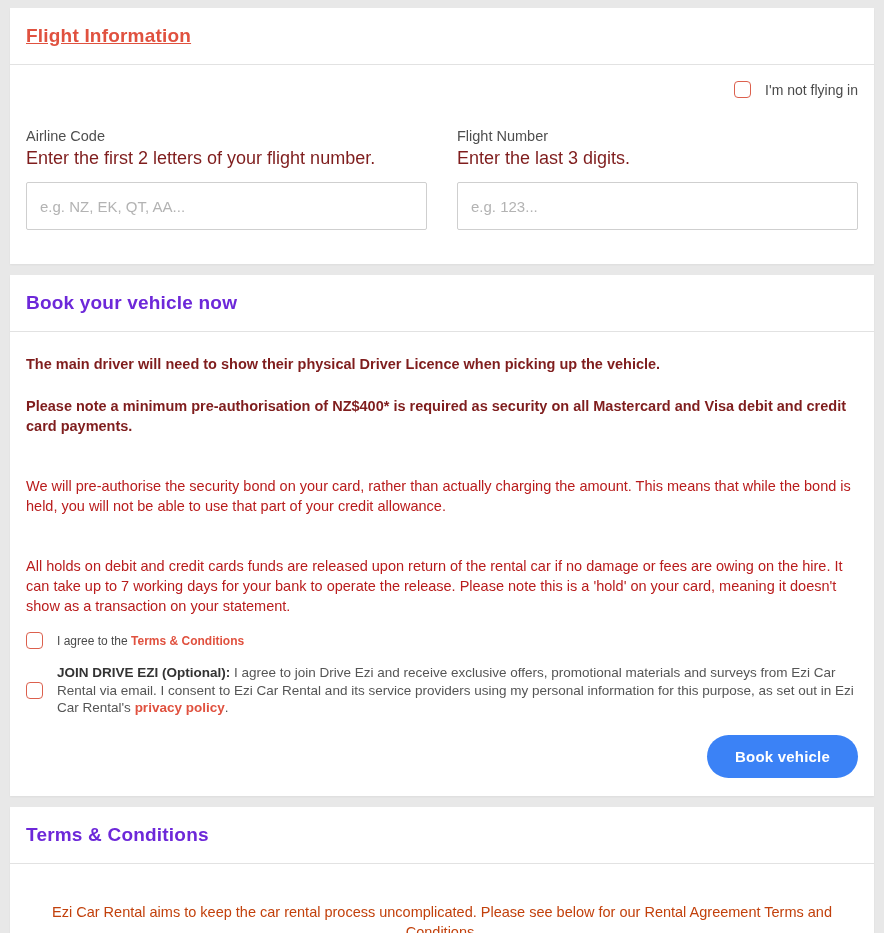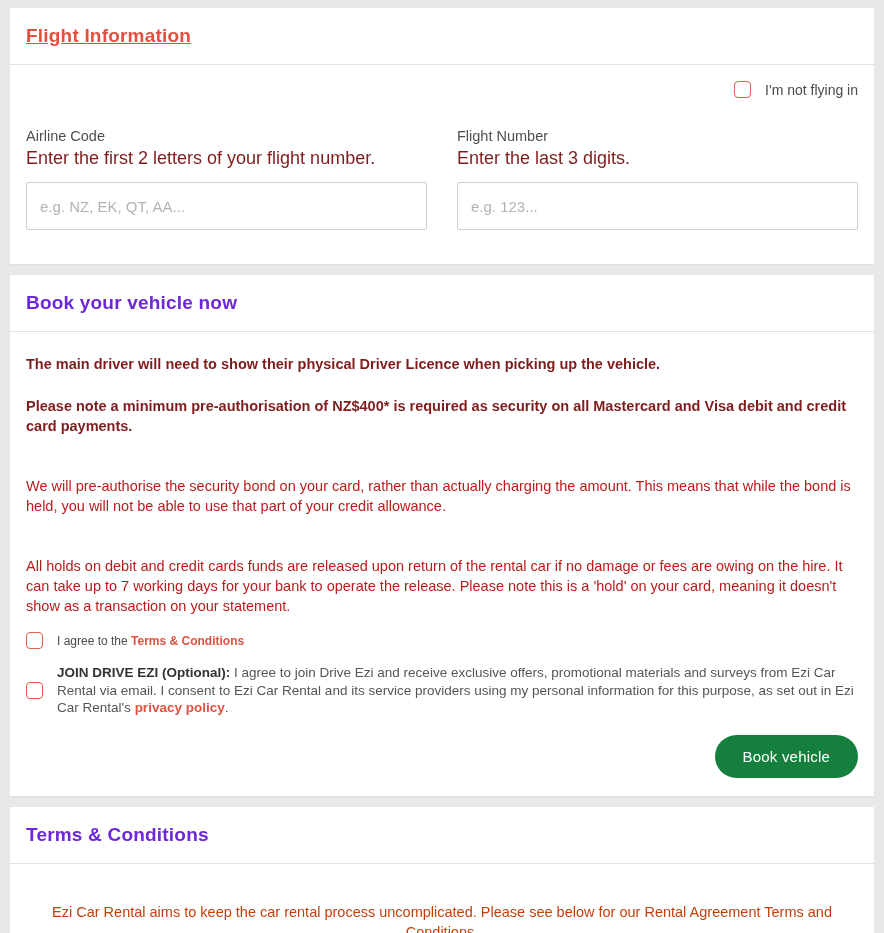--- a/index.html
+++ b/index.html
@@ -65,23 +65,23 @@
   .inline-link {
     color: #e0513f; font-weight: bold; text-decoration: none; cursor: pointer;
   }
   .ezi-row .cb-text {
     font-size: 13.5px; line-height: 17.5px; color: #555;
   }
   .ezi-row .cb-text strong { color: #333; }
 
   .button-row { display: flex; justify-content: flex-end; margin-top: 18px; }
   .primary-button {
-    background: #15803d; color: #ffffff;
+    background: #3b82f6; color: #ffffff;
     border: none; border-radius: 22px;
-    padding: 13px 28px; font-size: 15px; font-weight: normal;
+    padding: 13px 28px; font-size: 15px; font-weight: bold;
     font-family: "Liberation Sans", sans-serif;
     cursor: pointer; letter-spacing: 0.2px;
   }
 
   
   .terms-card { min-height: 200px; }
   .terms-body { padding: 38px 30px; }
   .terms-body p {
     margin: 0; font-size: 14.5px; line-height: 20px;
     color: #c2410c; text-align: center;

